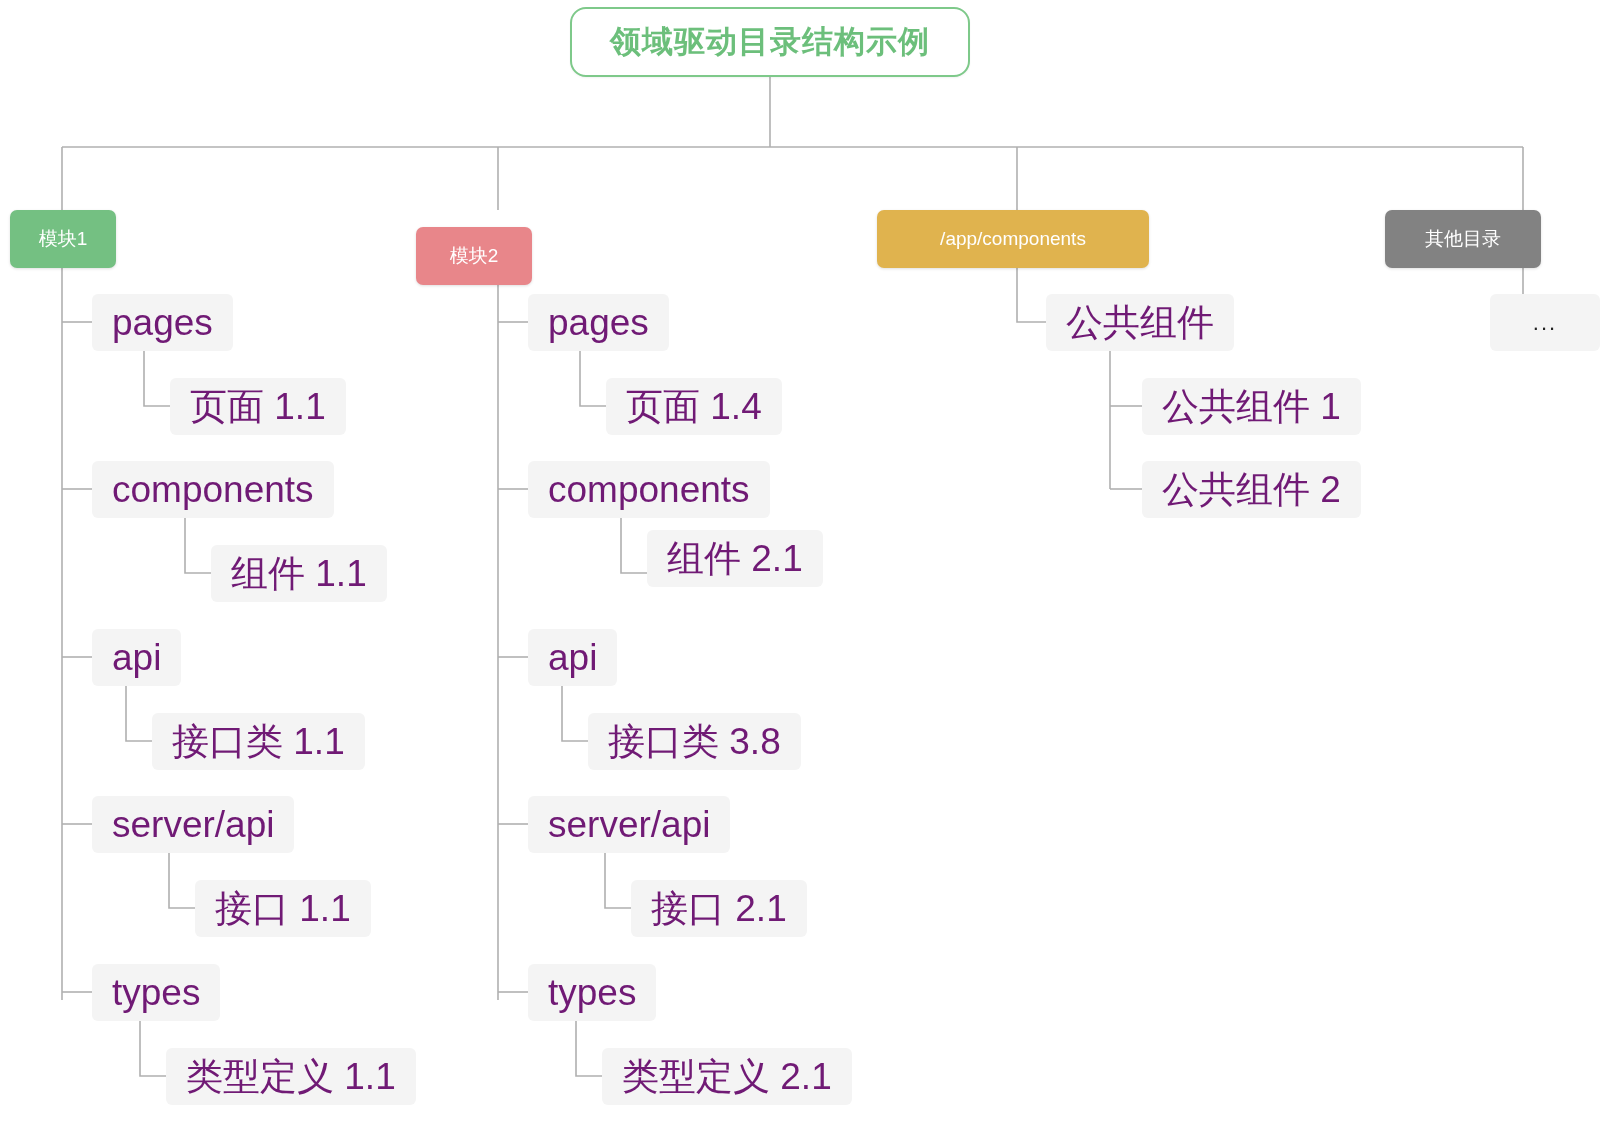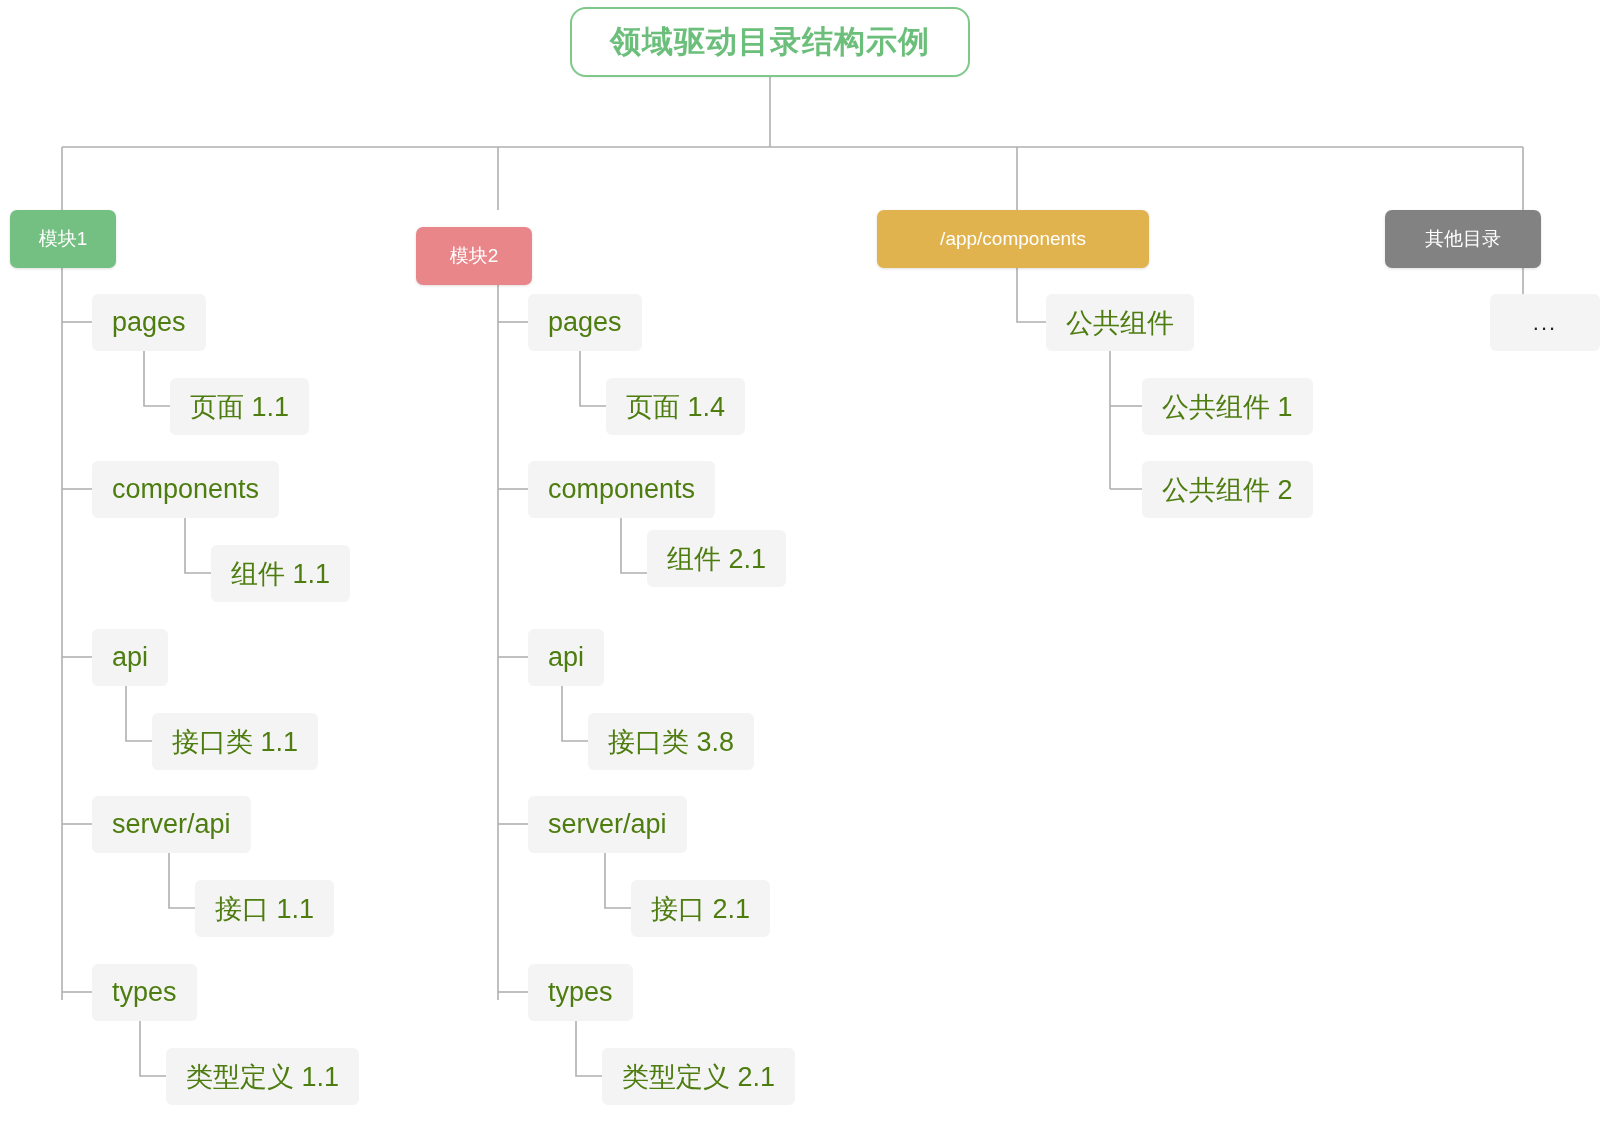--- a/index.html
+++ b/index.html
@@ -43,22 +43,22 @@
     box-shadow:0 1px 3px rgba(0,0,0,.13);
   }
   .lvl1.green {background:#74c082;}
   .lvl1.red   {background:#e8868a;}
   .lvl1.amber {background:#e0b34e;}
   .lvl1.gray  {background:#828282;}
 
   
   .plain{
     background:#f4f4f4;
-    color:#4d7c0f;
-    font-size:27px;
+    color:#701a75;
+    font-size:37px;
     border-radius:6px;
     padding:0 20px;
   }
   .plain.dots{font-size:22px;letter-spacing:2px;color:#222;}
 </style>
 </head>
 <body>
 
 <div id="stage">
 

